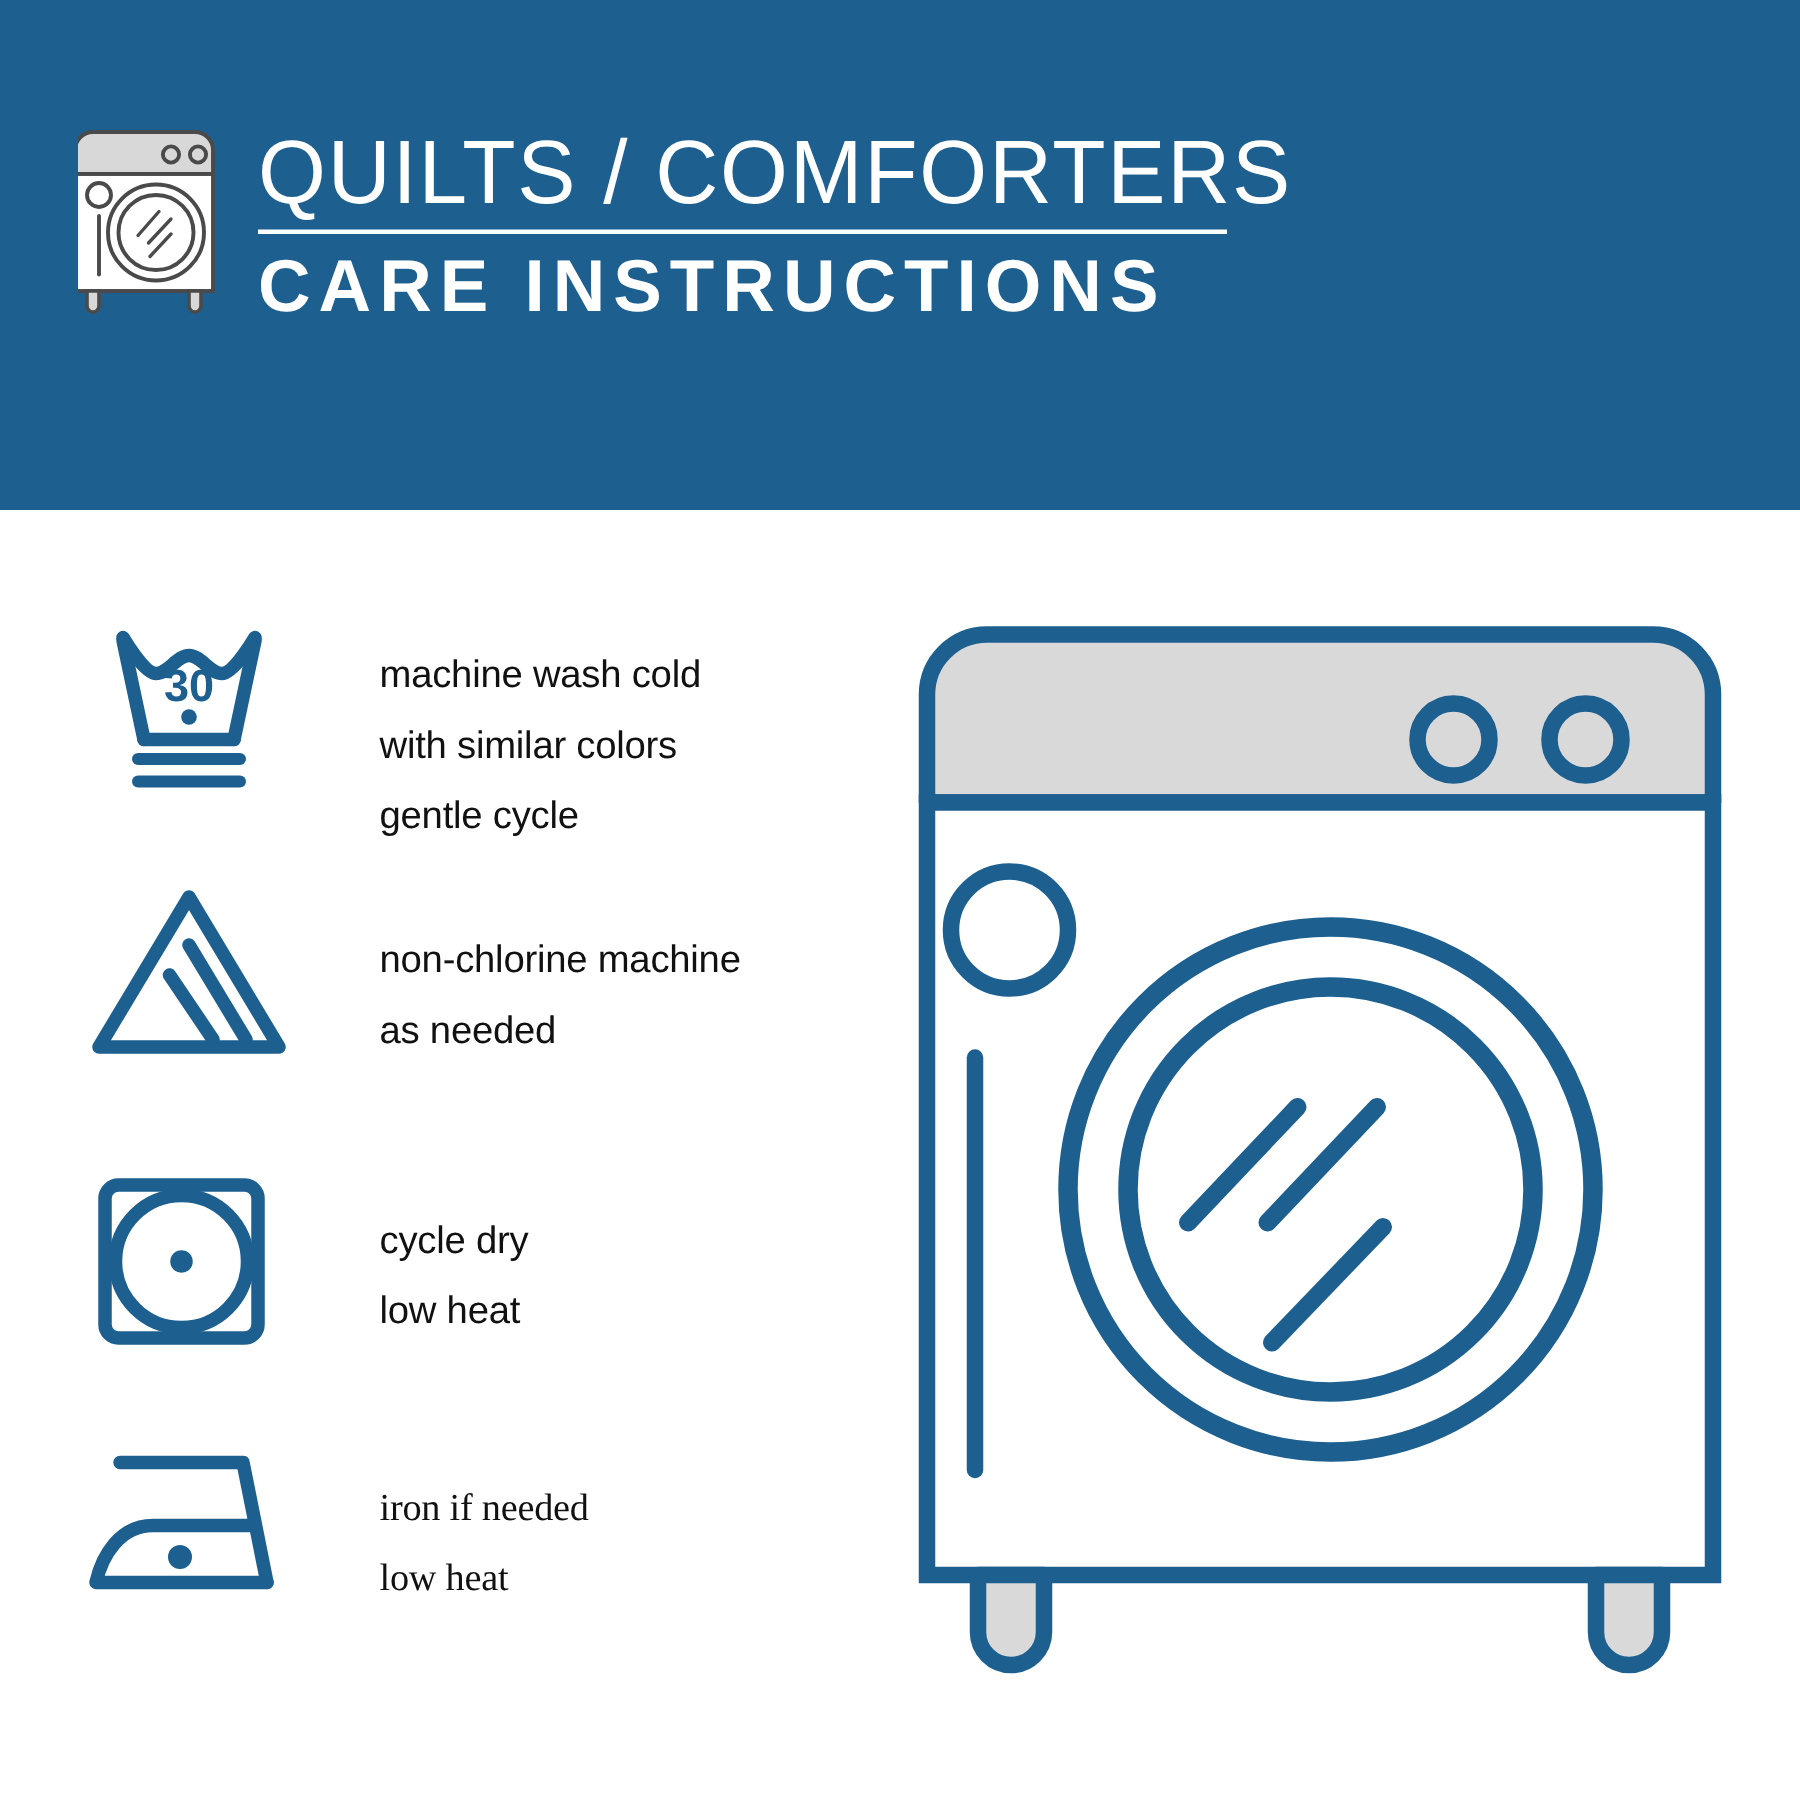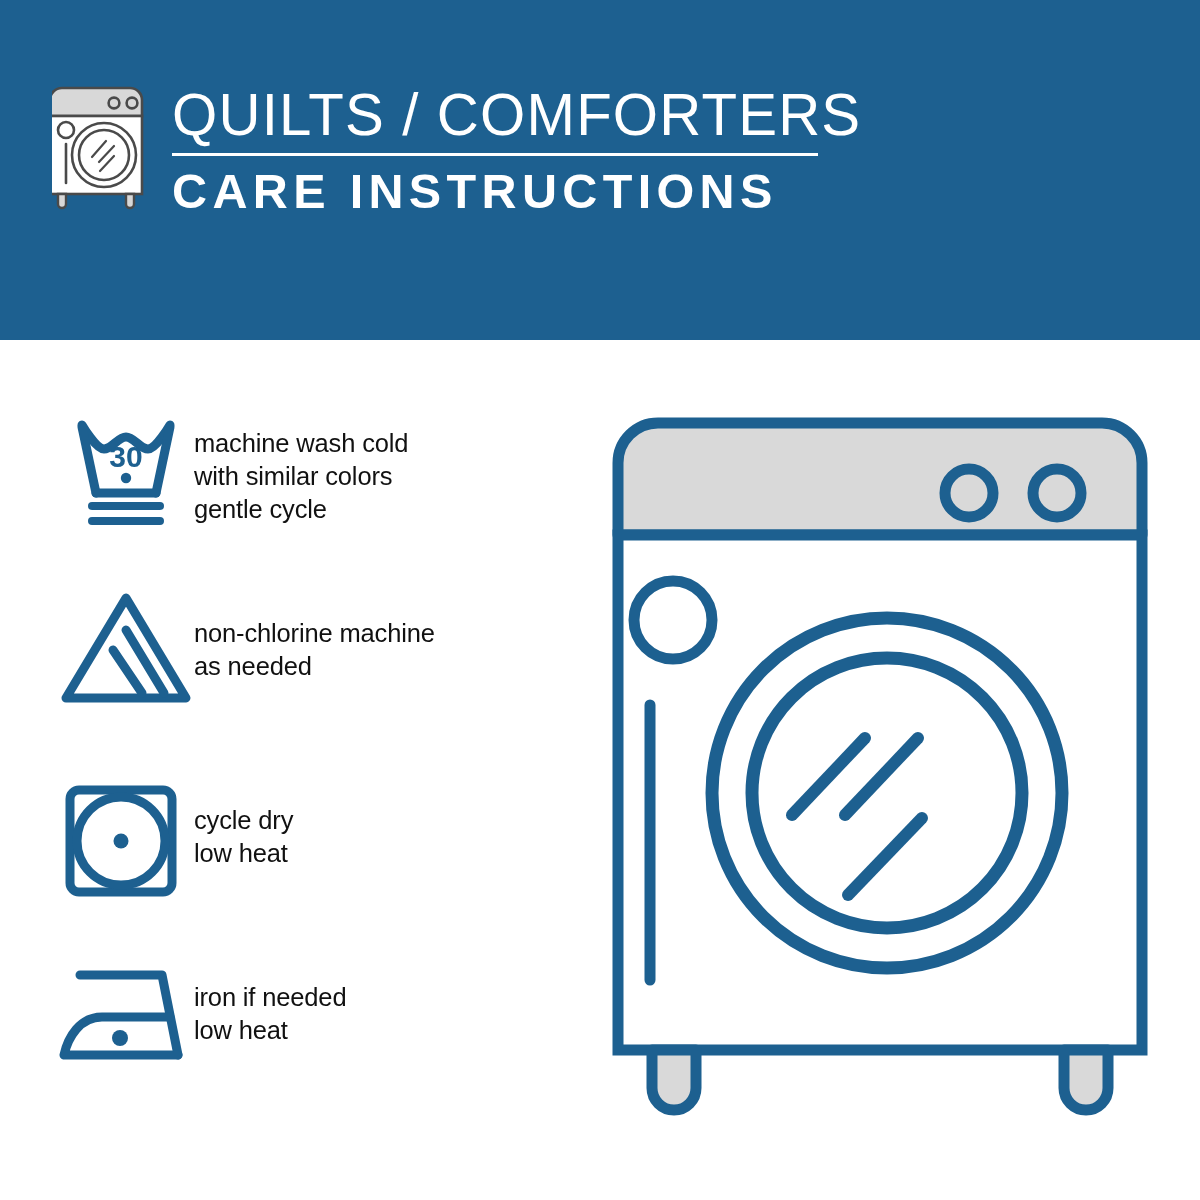--- a/index.html
+++ b/index.html
@@ -92,31 +92,32 @@
   .care-row-2 { top: 495px; }
   .care-row-3 { top: 668px; }
 
   .care-symbol {
     width: 136px;
     min-width: 136px;
     height: 118px;
     display: block;
   }
   .care-text {
+    margin-left: 59px;
     padding-top: 12px;
     font-family: "Liberation Sans", sans-serif;
     font-size: 25.5px;
-    line-height: 33px;
+    line-height: 47px;
     color: #111111;
     letter-spacing: -0.15px;
     white-space: pre-line;
   }
   .care-row-1 .care-text { padding-top: 27px; }
   .care-row-2 .care-text { padding-top: 22px; }
-  .care-row-3 .care-text { padding-top: 26px; }
+  .care-row-3 .care-text { padding-top: 26px; font-family: Liberation Serif, serif; }
 
   
   .washer-illustration {
     position: absolute;
     left: 600px;
     top: 405px;
     width: 560px;
     height: 715px;
   }
 </style>

